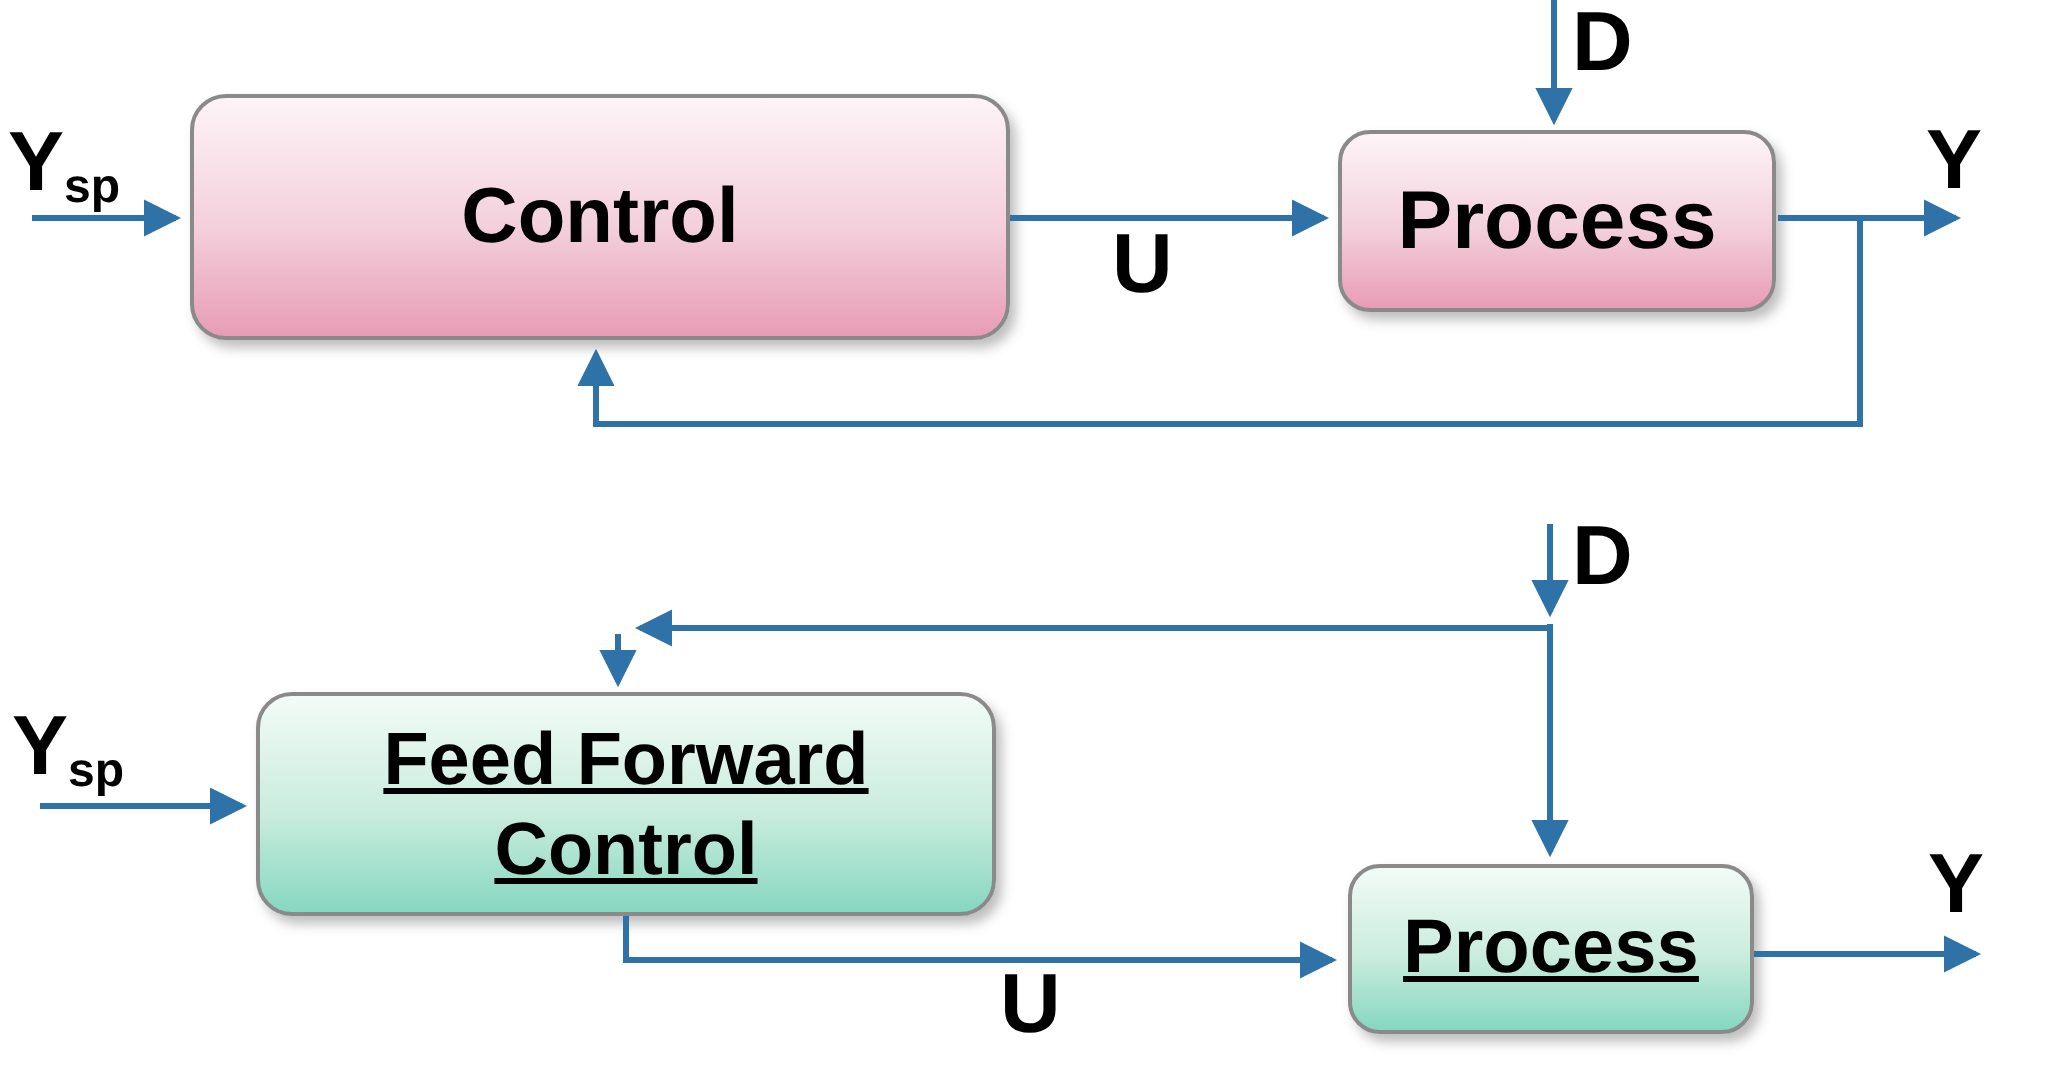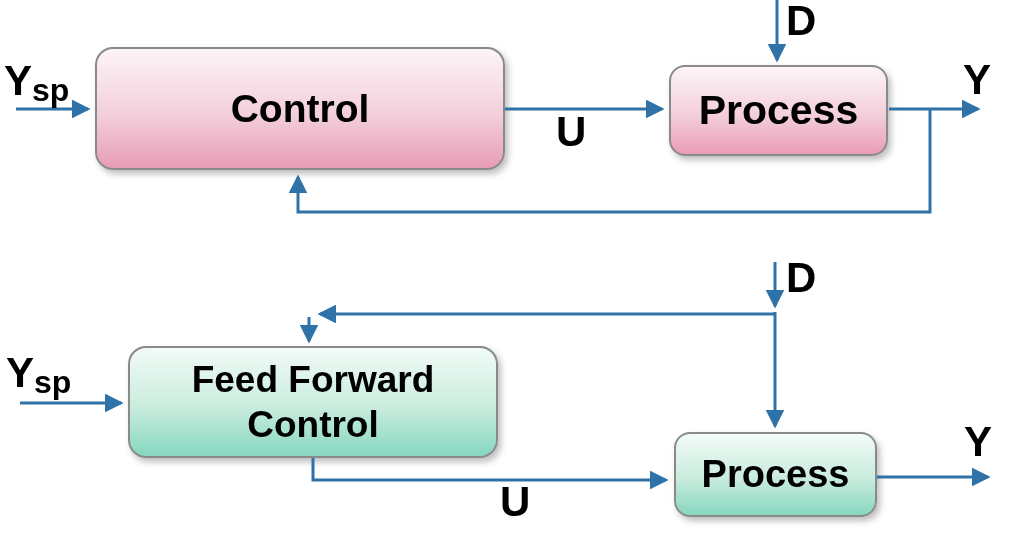--- a/index.html
+++ b/index.html
@@ -34,32 +34,32 @@
   .arrowhead { fill:var(--line-blue); }
   .box {
     position:absolute; z-index:1;
     border:2.5px solid var(--box-border);
     display:flex; align-items:center; justify-content:center;
     text-align:center;
     font-weight:bold; color:var(--text);
     box-shadow:3px 4px 6px rgba(110,110,110,0.45);
   }
   .pink  { background:linear-gradient(180deg, var(--pink-top) 0%, var(--pink-mid) 55%, var(--pink-bottom) 100%); }
-  .green { background:linear-gradient(180deg, var(--green-top) 0%, var(--green-mid) 55%, var(--green-bottom) 100%); }
+  .green { background:linear-gradient(180deg, var(--green-top) 0%, var(--green-mid) 55%, var(--green-bottom) 100%);text-decoration:underline; }
   .fbc { left:95px;  top:47px;  width:410px; height:123px; border-radius:18px; font-size:39px; line-height:47px; }
   .p1  { left:669px; top:65px;  width:219px; height:91px;  border-radius:16px; font-size:41px; }
   .ffc { left:128px; top:346px; width:370px; height:112px; border-radius:18px; font-size:37px; line-height:45px; }
   .p2  { left:674px; top:432px; width:203px; height:85px;  border-radius:16px; font-size:38px; }
   .box .line { display:block; }
   .sig {
     position:absolute; z-index:3;
     font-weight:bold; font-size:42px; line-height:1;
     color:var(--text); white-space:nowrap;
   }
-  .sig .sub { font-size:32px; vertical-align:-6px;text-align:right; }
+  .sig .sub { font-size:24px; vertical-align:-6px;text-align:right; }
   .ysp1 { left:4px;   top:60px;  }
   .u1   { left:556px; top:111px; }
   .d1   { left:786px; top:0px;   }
   .y1   { left:963px; top:59px;  }
   .ysp2 { left:6px;   top:352px; }
   .d2   { left:786px; top:257px; }
   .u2   { left:500px; top:481px; }
   .y2   { left:964px; top:421px; }
 </style>
 </head>

